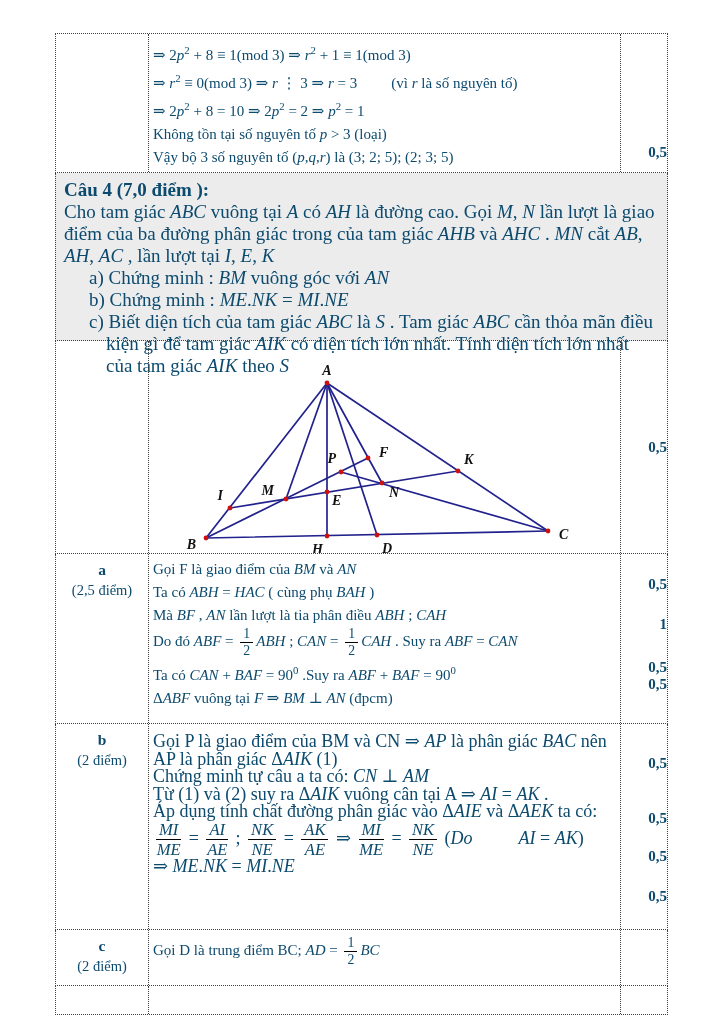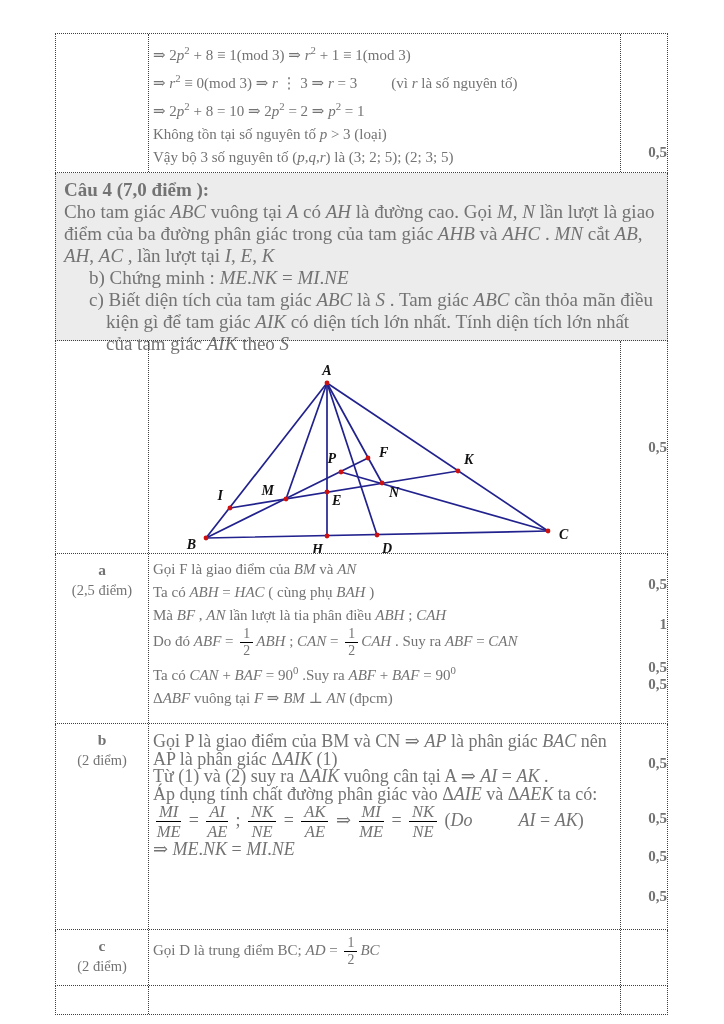--- a/index.html
+++ b/index.html
@@ -1,18 +1,18 @@
 <!DOCTYPE html>
 <html><head>
 <meta charset="utf-8">
 <style>
   *{margin:0;padding:0;box-sizing:border-box}
   html,body{background:#888}
   .page{position:relative;width:724px;height:1024px;background:#ffffff;margin:0 auto;
-        font-family:"Liberation Serif","DejaVu Serif",serif;color:#737373;overflow:hidden}
+        font-family:"Liberation Serif","DejaVu Serif",serif;color:#0c4a6e;overflow:hidden}
   .tbl{position:absolute;left:55px;top:33px;width:613px;border-top:1px dotted #3f3f3f}
   .row{display:flex;border-left:1px dotted #3f3f3f;border-right:1px dotted #3f3f3f;
        border-bottom:1px dotted #3f3f3f;position:relative}
   .cell{position:relative}
   .cell-label{width:93px;border-right:1px dotted #3f3f3f;text-align:center;padding-top:6px}
   .cell-content{flex:1;padding:4px 8px 0 4px;overflow:hidden}
   .cell-score{width:47px;border-left:1px dotted #3f3f3f;font-weight:bold;font-size:15px}
   .cell-full{width:100%;padding:6px 10px 0 5px}
   .score{position:absolute;left:0;width:100%;text-align:right}
 
@@ -69,20 +69,21 @@
       <div class="cell cell-score">
           <div class="score" style="top: 110px;">0,5</div>
         </div>
     </div>
 
     <div class="row row-q4">
       <div class="cell cell-full">
         <div class="q4-title">Câu 4 (7,0 điểm ):</div>
         <div class="q4-intro"><span>Cho tam giác </span><span class="mv">ABC</span><span> vuông tại </span><span class="mv">A</span><span> có </span><span class="mv">AH</span><span> là đường cao. Gọi </span><span class="mv">M</span><span>, </span><span class="mv">N</span><span> lần lượt là giao điểm của ba đường phân giác trong của tam giác </span><span class="mv">AHB</span><span> và </span><span class="mv">AHC</span><span> . </span><span class="mv">MN</span><span> cắt </span><span class="mv">AB</span><span>, </span><span class="mv">AH</span><span>, </span><span class="mv">AC</span><span> , lần lượt tại </span><span class="mv">I</span><span>, </span><span class="mv">E</span><span>, </span><span class="mv">K</span></div>
         <div class="q4-items">
+            <div class="ln"><span>a)  Chứng minh : </span><span class="mv">BM</span><span>  vuông góc với </span><span class="mv">AN</span></div>
             <div class="ln"><span>b)  Chứng minh : </span><span class="mv">ME</span><span>.</span><span class="mv">NK</span><span> = </span><span class="mv">MI</span><span>.</span><span class="mv">NE</span></div>
             <div class="ln"><span>c)  Biết diện tích của tam giác </span><span class="mv">ABC</span><span> là </span><span class="mv">S</span><span> . Tam giác </span><span class="mv">ABC</span><span> cần thỏa mãn điều kiện gì  để tam giác </span><span class="mv">AIK</span><span> có diện tích lớn nhất. Tính diện tích lớn nhất của tam giác </span><span class="mv">AIK</span><span> theo </span><span class="mv">S</span></div>
           </div>
       </div>
     </div>
 
     <div class="row row-fig">
       <div class="cell cell-label"></div>
       <div class="cell cell-content">
         <div class="figwrap"><svg width="400" height="198">
@@ -151,20 +152,21 @@
     </div>
 
     <div class="row row-b">
       <div class="cell cell-label">
         <div class="plabel">b</div>
         <div class="ppoints">(2 điểm)</div>
       </div>
       <div class="cell cell-content">
         <div>
             <div class="ln"><span>Gọi P là giao điểm của BM và CN ⇒ </span><span class="mv">AP</span><span> là phân giác </span><span class="mv">BAC</span><span>  nên AP là phân giác  Δ</span><span class="mv">AIK</span><span>  (1)</span></div>
+            <div class="ln"><span>Chứng minh tự câu a ta có: </span><span class="mv">CN</span><span> ⊥ </span><span class="mv">AM</span></div>
             <div class="ln"><span>Từ (1) và (2) suy ra  Δ</span><span class="mv">AIK</span><span> vuông cân tại A ⇒ </span><span class="mv">AI</span><span> = </span><span class="mv">AK</span><span> .</span></div>
             <div class="ln"><span>Áp dụng tính chất đường phân giác vào  Δ</span><span class="mv">AIE</span><span> và Δ</span><span class="mv">AEK</span><span> ta có:</span></div>
             <div class="ln"><span class="frac"><span class="fn it">MI</span><span class="fd it">ME</span></span><span> = </span><span class="frac"><span class="fn it">AI</span><span class="fd it">AE</span></span><span> ; </span><span class="frac"><span class="fn it">NK</span><span class="fd it">NE</span></span><span> = </span><span class="frac"><span class="fn it">AK</span><span class="fd it">AE</span></span><span> ⇒ </span><span class="frac"><span class="fn it">MI</span><span class="fd it">ME</span></span><span> = </span><span class="frac"><span class="fn it">NK</span><span class="fd it">NE</span></span><span> (</span><span class="mv">Do</span><span class="gap" style="width: 46px;"></span><span class="mv">AI</span><span> = </span><span class="mv">AK</span><span>)</span></div>
             <div class="ln"><span>⇒ </span><span class="mv">ME</span><span>.</span><span class="mv">NK</span><span> = </span><span class="mv">MI</span><span>.</span><span class="mv">NE</span></div>
           </div>
       </div>
       <div class="cell cell-score">
           <div class="score" style="top: 31px;">0,5</div>
           <div class="score" style="top: 86px;">0,5</div>
           <div class="score" style="top: 124px;">0,5</div>

